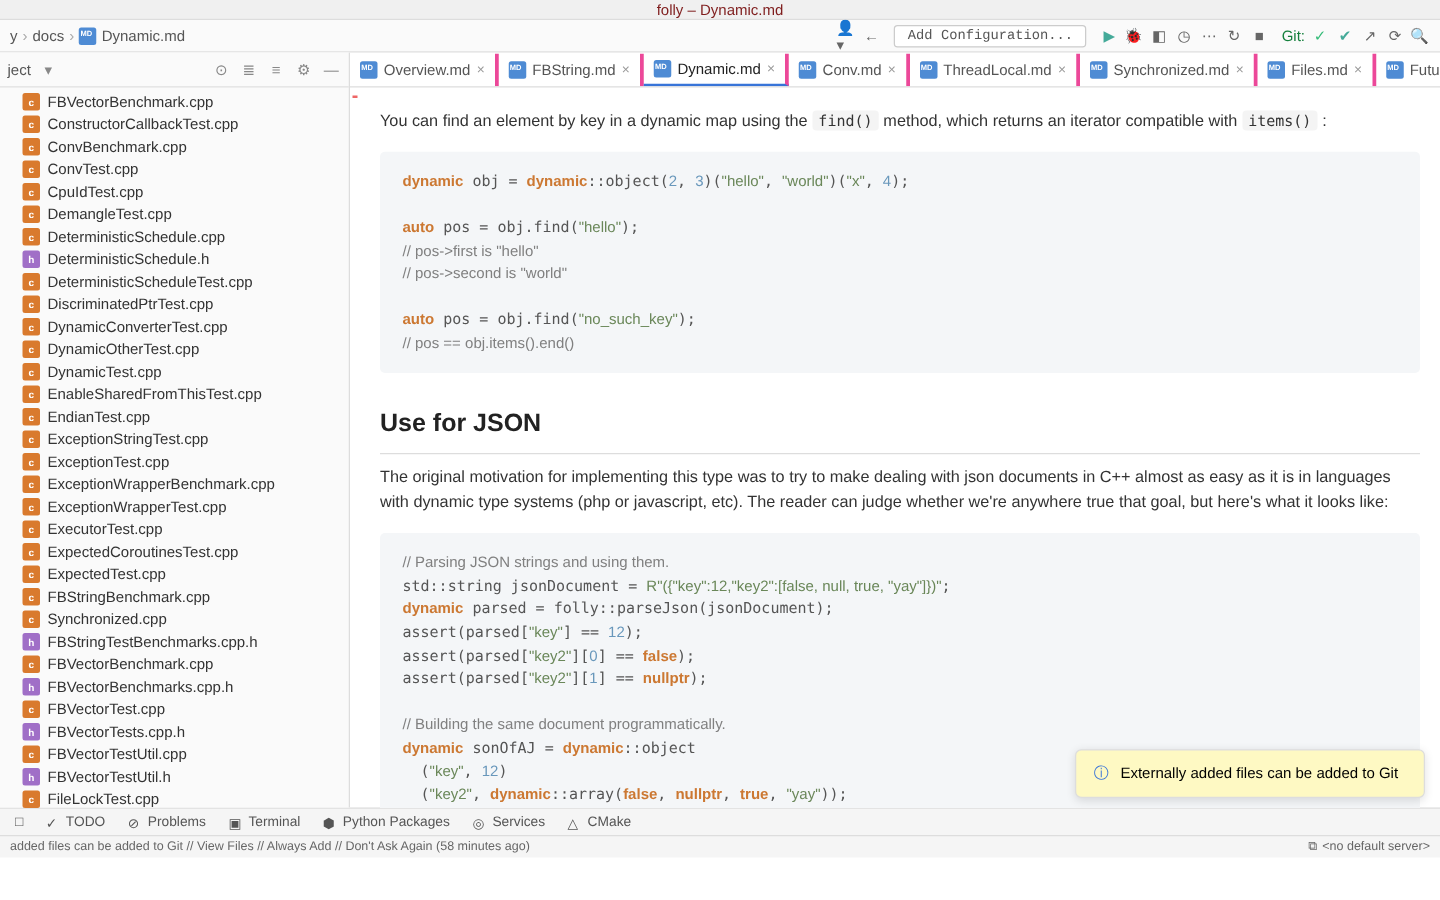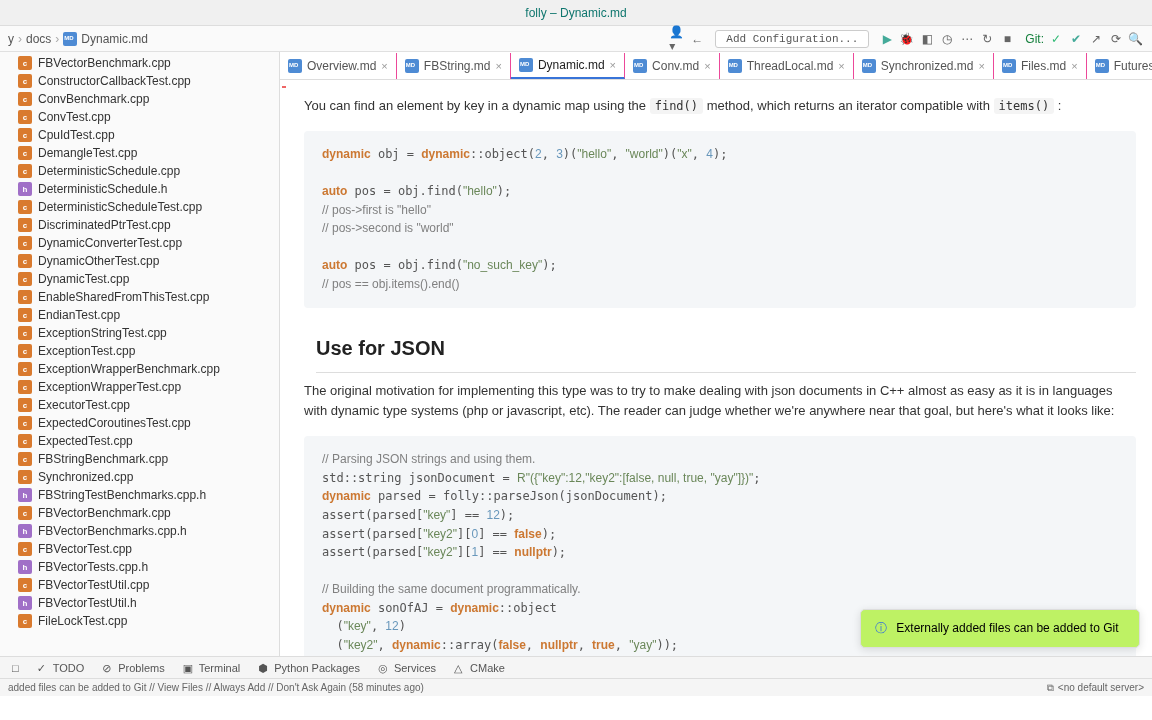--- a/index.html
+++ b/index.html
@@ -1,18 +1,18 @@
 <!DOCTYPE html>
 <html><head>
 <meta charset="utf-8">
 <style>
 * { margin: 0; padding: 0; box-sizing: border-box; font-family: -apple-system, BlinkMacSystemFont, "Segoe UI", sans-serif; }
 body { width: 1152px; height: 720px; overflow: hidden; background: #fff; font-size: 12px; }
 
-.titlebar { height: 26px; display: flex; align-items: center; justify-content: center; background: #f0f0f0; border-bottom: 1px solid #ddd; font-size: 12px; font-weight: 500; color: #0f766e; }
+.titlebar { height: 16px; display: flex; align-items: center; justify-content: center; background: #f0f0f0; border-bottom: 1px solid #ddd; font-size: 12px; font-weight: 500; color: #7f1d1d; }
 
 .breadcrumb-row { height: 26px; display: flex; align-items: center; padding: 0 8px; border-bottom: 1px solid #e0e0e0; background: #fafafa; color: #555; gap: 4px; }
 .breadcrumb-row .spacer { flex: 1; }
 .breadcrumb-sep { color: #aaa; }
 .tb-icon { width: 16px; height: 16px; display: inline-flex; align-items: center; justify-content: center; color: #666; cursor: pointer; }
 .tb-icon.green { color: #4a9; }
 .tb-icon.blue { color: #3b7; }
 .config-btn { border: 1px solid #ccc; background: #fff; padding: 2px 10px; border-radius: 3px; font-size: 11px; color: #555; margin: 0 6px; font-family: Liberation Mono, monospace; }
 
 .main { display: flex; height: 604px; }
@@ -24,40 +24,40 @@
 .small-ic { width: 16px; height: 16px; color: #888; display: inline-flex; align-items: center; justify-content: center; }
 
 .file-tree { flex: 1; overflow-y: auto; padding: 2px 0; }
 .file-item { display: flex; align-items: center; height: 18px; padding-left: 18px; gap: 6px; cursor: pointer; font-size: 12px; color: #333; }
 .file-ic { width: 14px; height: 14px; border-radius: 2px; display: inline-flex; align-items: center; justify-content: center; font-size: 8px; font-weight: bold; color: #fff; }
 .file-ic.cpp { background: #d97a2e; }
 .file-ic.h   { background: #a06fc7; }
 
 .right-col { flex: 1; display: flex; flex-direction: column; min-width: 0; }
 .tabs { height: 28px; display: flex; align-items: flex-end; border-bottom: 1px solid #ddd; overflow: hidden; }
-.tab { display: flex; align-items: center; height: 26px; padding: 0 8px; gap: 5px; font-size: 12px; color: #555; border-right: 1px solid #ec4899; cursor: pointer; }
+.tab { display: flex; align-items: center; height: 26px; padding: 0 8px; gap: 5px; font-size: 12px; color: #555; border-right: 3px solid #ec4899; cursor: pointer; }
 .tab.active { border-bottom: 2px solid #3874d8; color: #222; }
 .tab .close { color: #999; font-size: 11px; }
 .md-ic { width: 14px; height: 14px; background: #4e8bd4; border-radius: 2px; display: inline-block; position: relative; }
 .md-ic::after { content: "MD"; position: absolute; font-size: 6px; color: #fff; top: 3px; left: 1px; font-weight: bold; }
 
 .editor { flex: 1; overflow-y: auto; padding: 8px 0 0 0; position: relative; }
 .gutter-bar { position: absolute; left: 0; top: 0; bottom: 0; width: 8px; }
 .gutter-mark { position: absolute; left: 2px; width: 4px; height: 2px; background: #e66; }
 .content { padding: 0 16px 20px 24px; font-size: 13px; color: #333; line-height: 1.6; }
 .content p { margin: 8px 0; }
-.content h2 { font-size: 20px; font-weight: 700; margin: 24px 0 8px 12px; padding-bottom: 8px; border-bottom: 1px solid #ddd; color: #222; }
+.content h2 { font-size: 20px; font-weight: 700; margin: 24px 0 8px 0; padding-bottom: 8px; border-bottom: 1px solid #ddd; color: #222; }
 .content code.inline { background: #f4f4f4; padding: 1px 5px; border-radius: 3px; font-family: "Menlo", "Consolas", monospace; font-size: 12px; }
 .codeblock { background: #f4f6f8; border-radius: 4px; padding: 14px 18px; margin: 14px 0; font-family: "Menlo", "Consolas", monospace; font-size: 12px; line-height: 1.55; white-space: pre; color: #555; overflow-x: auto; }
 .kw  { color: #cc7832; font-weight: 600; }
 .str { color: #6a8759; }
 .num { color: #6897bb; }
 .cmt { color: #808080; }
 
-.notif { position: absolute; right: 12px; bottom: 8px; background: #bef264; border: 1px solid #ddd; border-radius: 5px; box-shadow: 0 2px 8px rgba(0,0,0,.12); padding: 10px 14px; font-size: 12px; width: 280px; }
+.notif { position: absolute; right: 12px; bottom: 8px; background: #fef9c3; border: 1px solid #ddd; border-radius: 5px; box-shadow: 0 2px 8px rgba(0,0,0,.12); padding: 10px 14px; font-size: 12px; width: 280px; }
 .notif .info-ic { color: #3874d8; margin-right: 6px; }
 .notif-links { margin-top: 6px; display: flex; gap: 14px; font-size: 12px; }
 .notif-links a { color: #3874d8; text-decoration: none; cursor: pointer; }
 
 .bottom-tools { height: 22px; border-top: 1px solid #ddd; display: flex; align-items: center; background: #f5f5f5; padding: 0 4px; gap: 2px; }
 .bt-item { display: flex; align-items: center; gap: 4px; padding: 0 8px; font-size: 11px; color: #555; cursor: pointer; height: 100%; }
 .bt-ic { width: 12px; height: 12px; }
 
 .statusbar { height: 18px; background: #f5f5f5; border-top: 1px solid #ddd; display: flex; align-items: center; padding: 0 8px; font-size: 10px; color: #666; gap: 28px; }
 .statusbar .spacer { flex: 1; }
@@ -91,20 +91,30 @@
   <span style="margin-left:6px;color:#15803d">Git:</span>
   <span class="tb-icon blue">✓</span>
   <span class="tb-icon green">✔</span>
   <span class="tb-icon">↗</span>
   <span class="tb-icon">⟳</span>
   <span class="tb-icon">🔍</span>
 </div>
 
 <div class="main">
   <div class="left-col">
+    <div class="left-header">
+      <span class="hlabel">ject</span>
+      <span class="small-ic">▾</span>
+      <span class="spacer"></span>
+      <span class="small-ic">⊙</span>
+      <span class="small-ic">≣</span>
+      <span class="small-ic">≡</span>
+      <span class="small-ic">⚙</span>
+      <span class="small-ic">—</span>
+    </div>
     <div class="file-tree" id="file-tree">
         <div class="file-item">
           <span class="file-ic cpp">c</span>
           <span>FBVectorBenchmark.cpp</span>
         </div>
         <div class="file-item">
           <span class="file-ic cpp">c</span>
           <span>ConstructorCallbackTest.cpp</span>
         </div>
         <div class="file-item">
@@ -289,21 +299,21 @@
         <div class="codeblock"><span class="kw">dynamic</span> obj = <span class="kw">dynamic</span>::object(<span class="num">2</span>, <span class="num">3</span>)(<span class="str">"hello"</span>, <span class="str">"world"</span>)(<span class="str">"x"</span>, <span class="num">4</span>);
 
 <span class="kw">auto</span> pos = obj.find(<span class="str">"hello"</span>);
 <span class="cmt">// pos-&gt;first is "hello"</span>
 <span class="cmt">// pos-&gt;second is "world"</span>
 
 <span class="kw">auto</span> pos = obj.find(<span class="str">"no_such_key"</span>);
 <span class="cmt">// pos == obj.items().end()</span></div>
 
         <h2>Use for JSON</h2>
-        <p>The original motivation for implementing this type was to try to make dealing with json documents in C++ almost as easy as it is in languages with dynamic type systems (php or javascript, etc). The reader can judge whether we're anywhere near that goal, but here's what it looks like:</p>
+        <p>The original motivation for implementing this type was to try to make dealing with json documents in C++ almost as easy as it is in languages with dynamic type systems (php or javascript, etc). The reader can judge whether we're anywhere true that goal, but here's what it looks like:</p>
 
         <div class="codeblock"><span class="cmt">// Parsing JSON strings and using them.</span>
 std::string jsonDocument = <span class="str">R"({"key":12,"key2":[false, null, true, "yay"]})"</span>;
 <span class="kw">dynamic</span> parsed = folly::parseJson(jsonDocument);
 assert(parsed[<span class="str">"key"</span>] == <span class="num">12</span>);
 assert(parsed[<span class="str">"key2"</span>][<span class="num">0</span>] == <span class="kw">false</span>);
 assert(parsed[<span class="str">"key2"</span>][<span class="num">1</span>] == <span class="kw">nullptr</span>);
 
 <span class="cmt">// Building the same document programmatically.</span>
 <span class="kw">dynamic</span> sonOfAJ = <span class="kw">dynamic</span>::object

